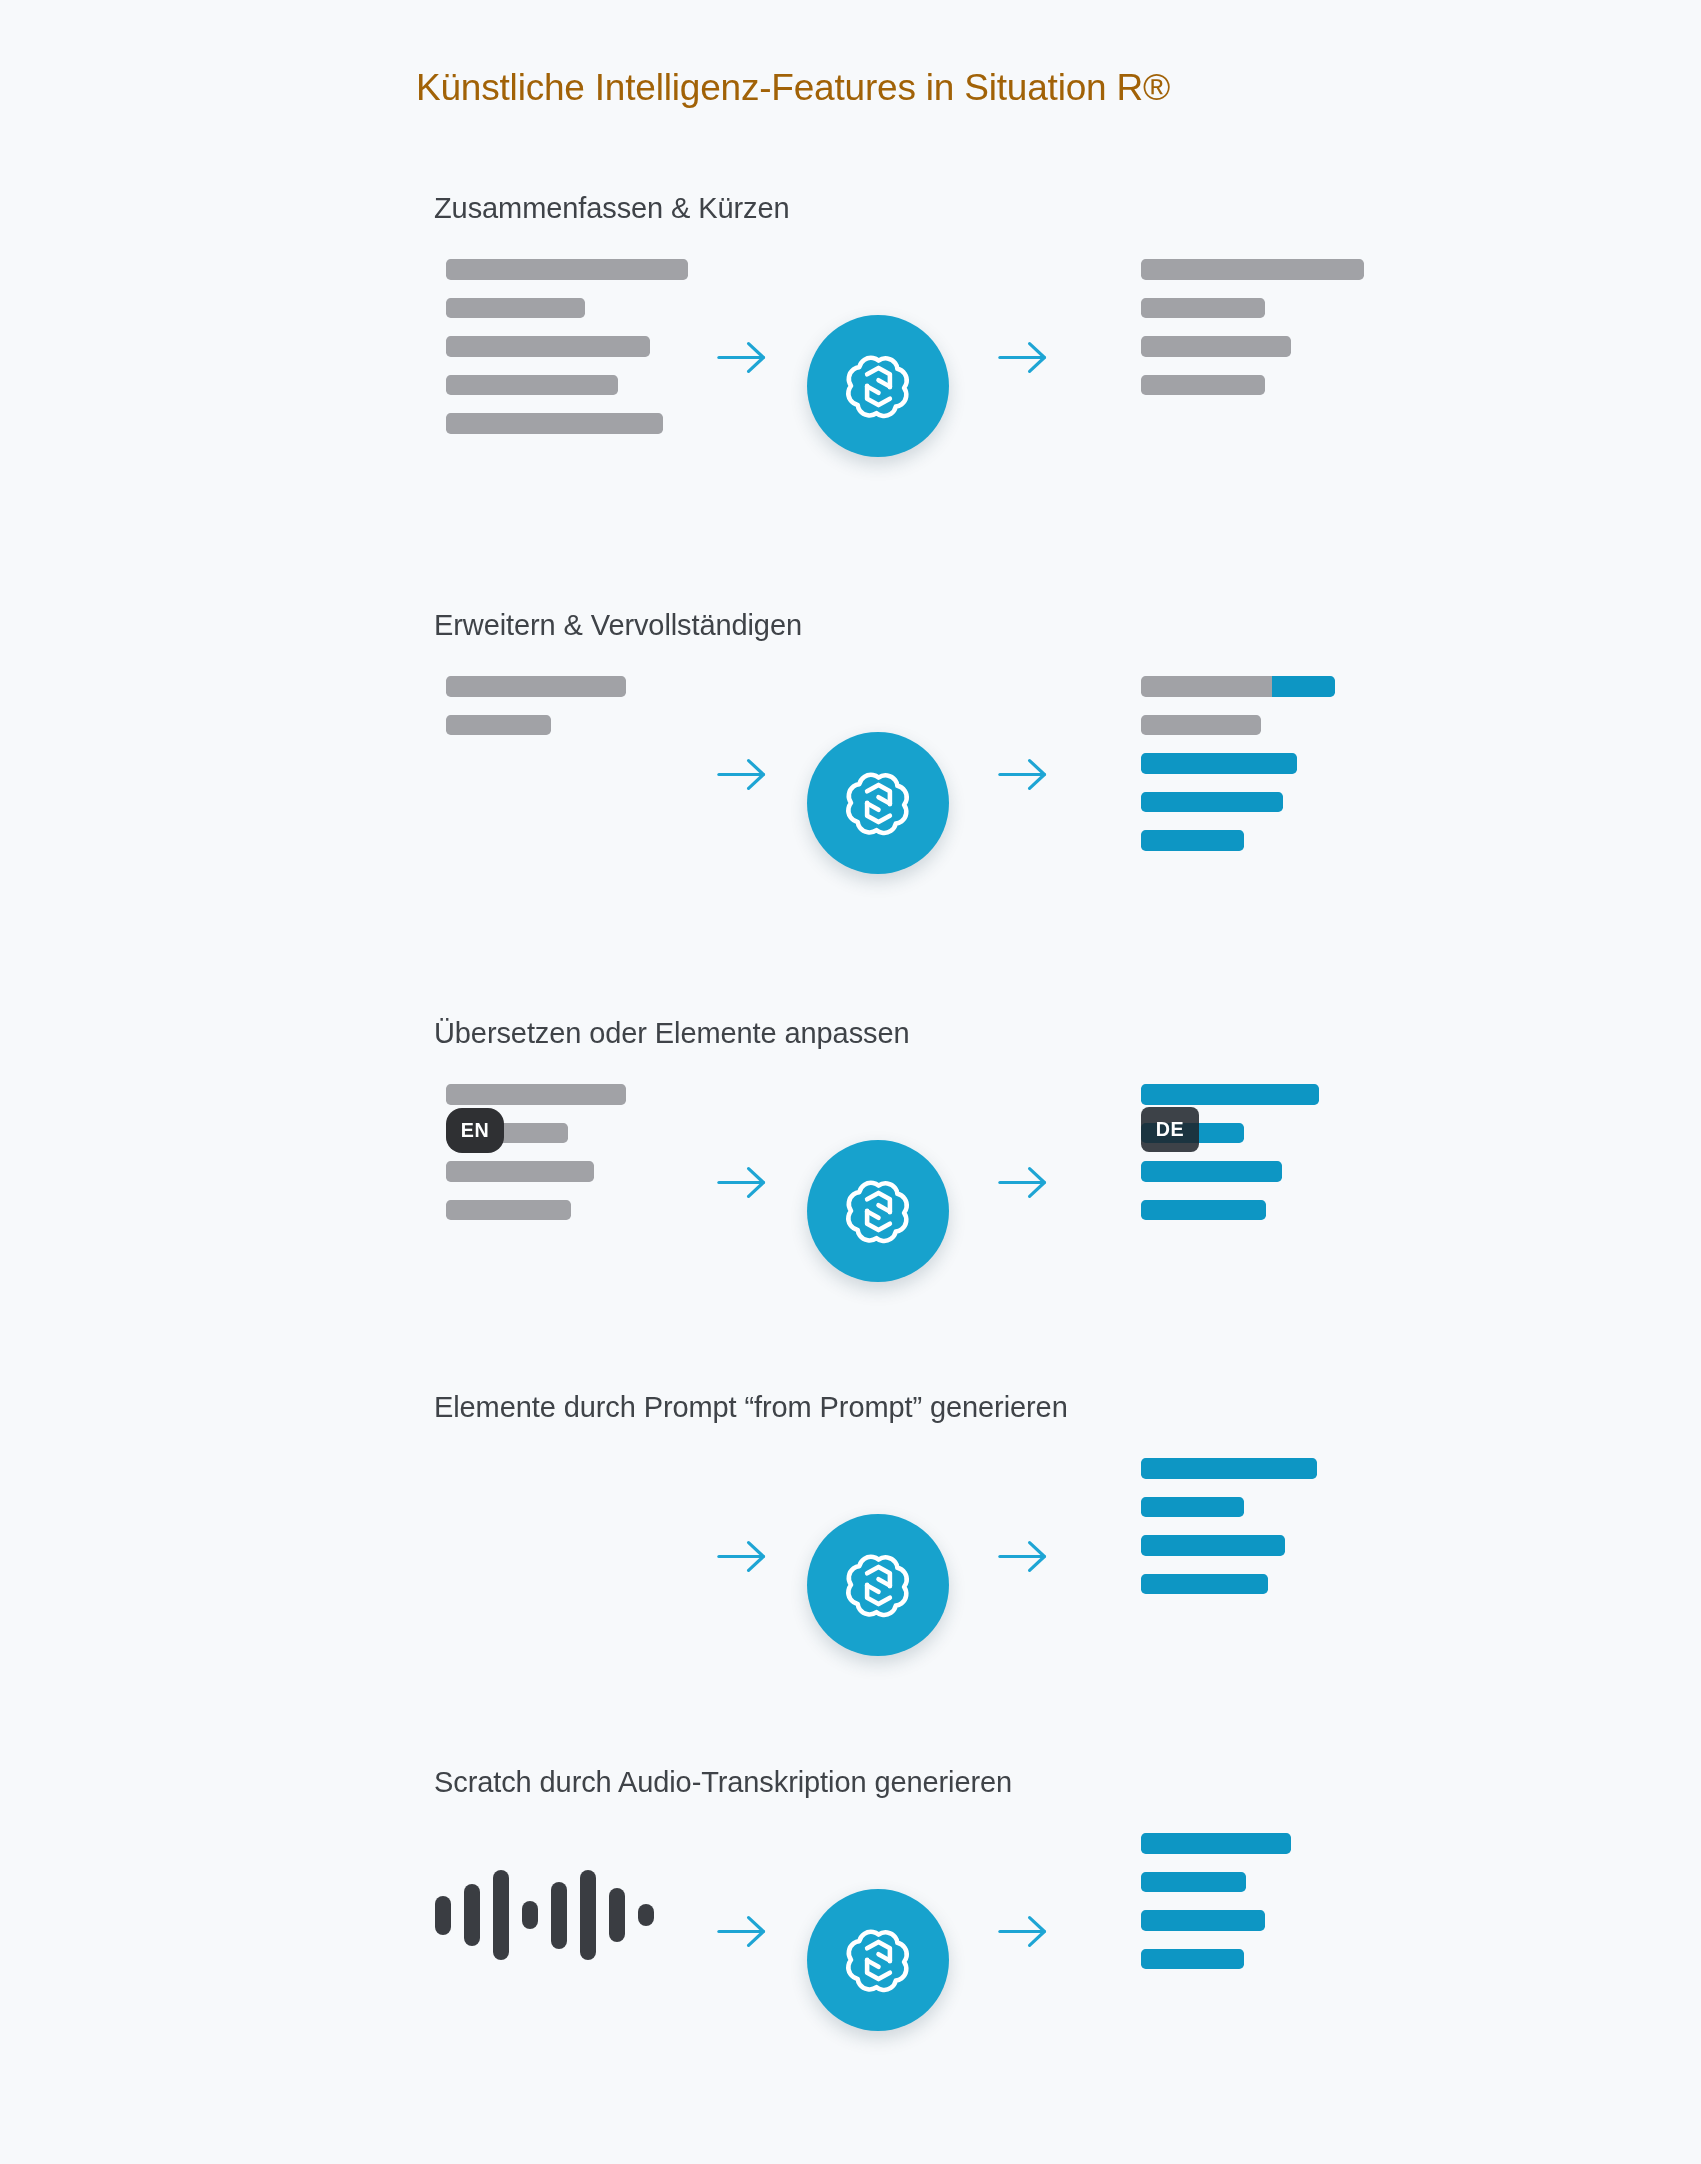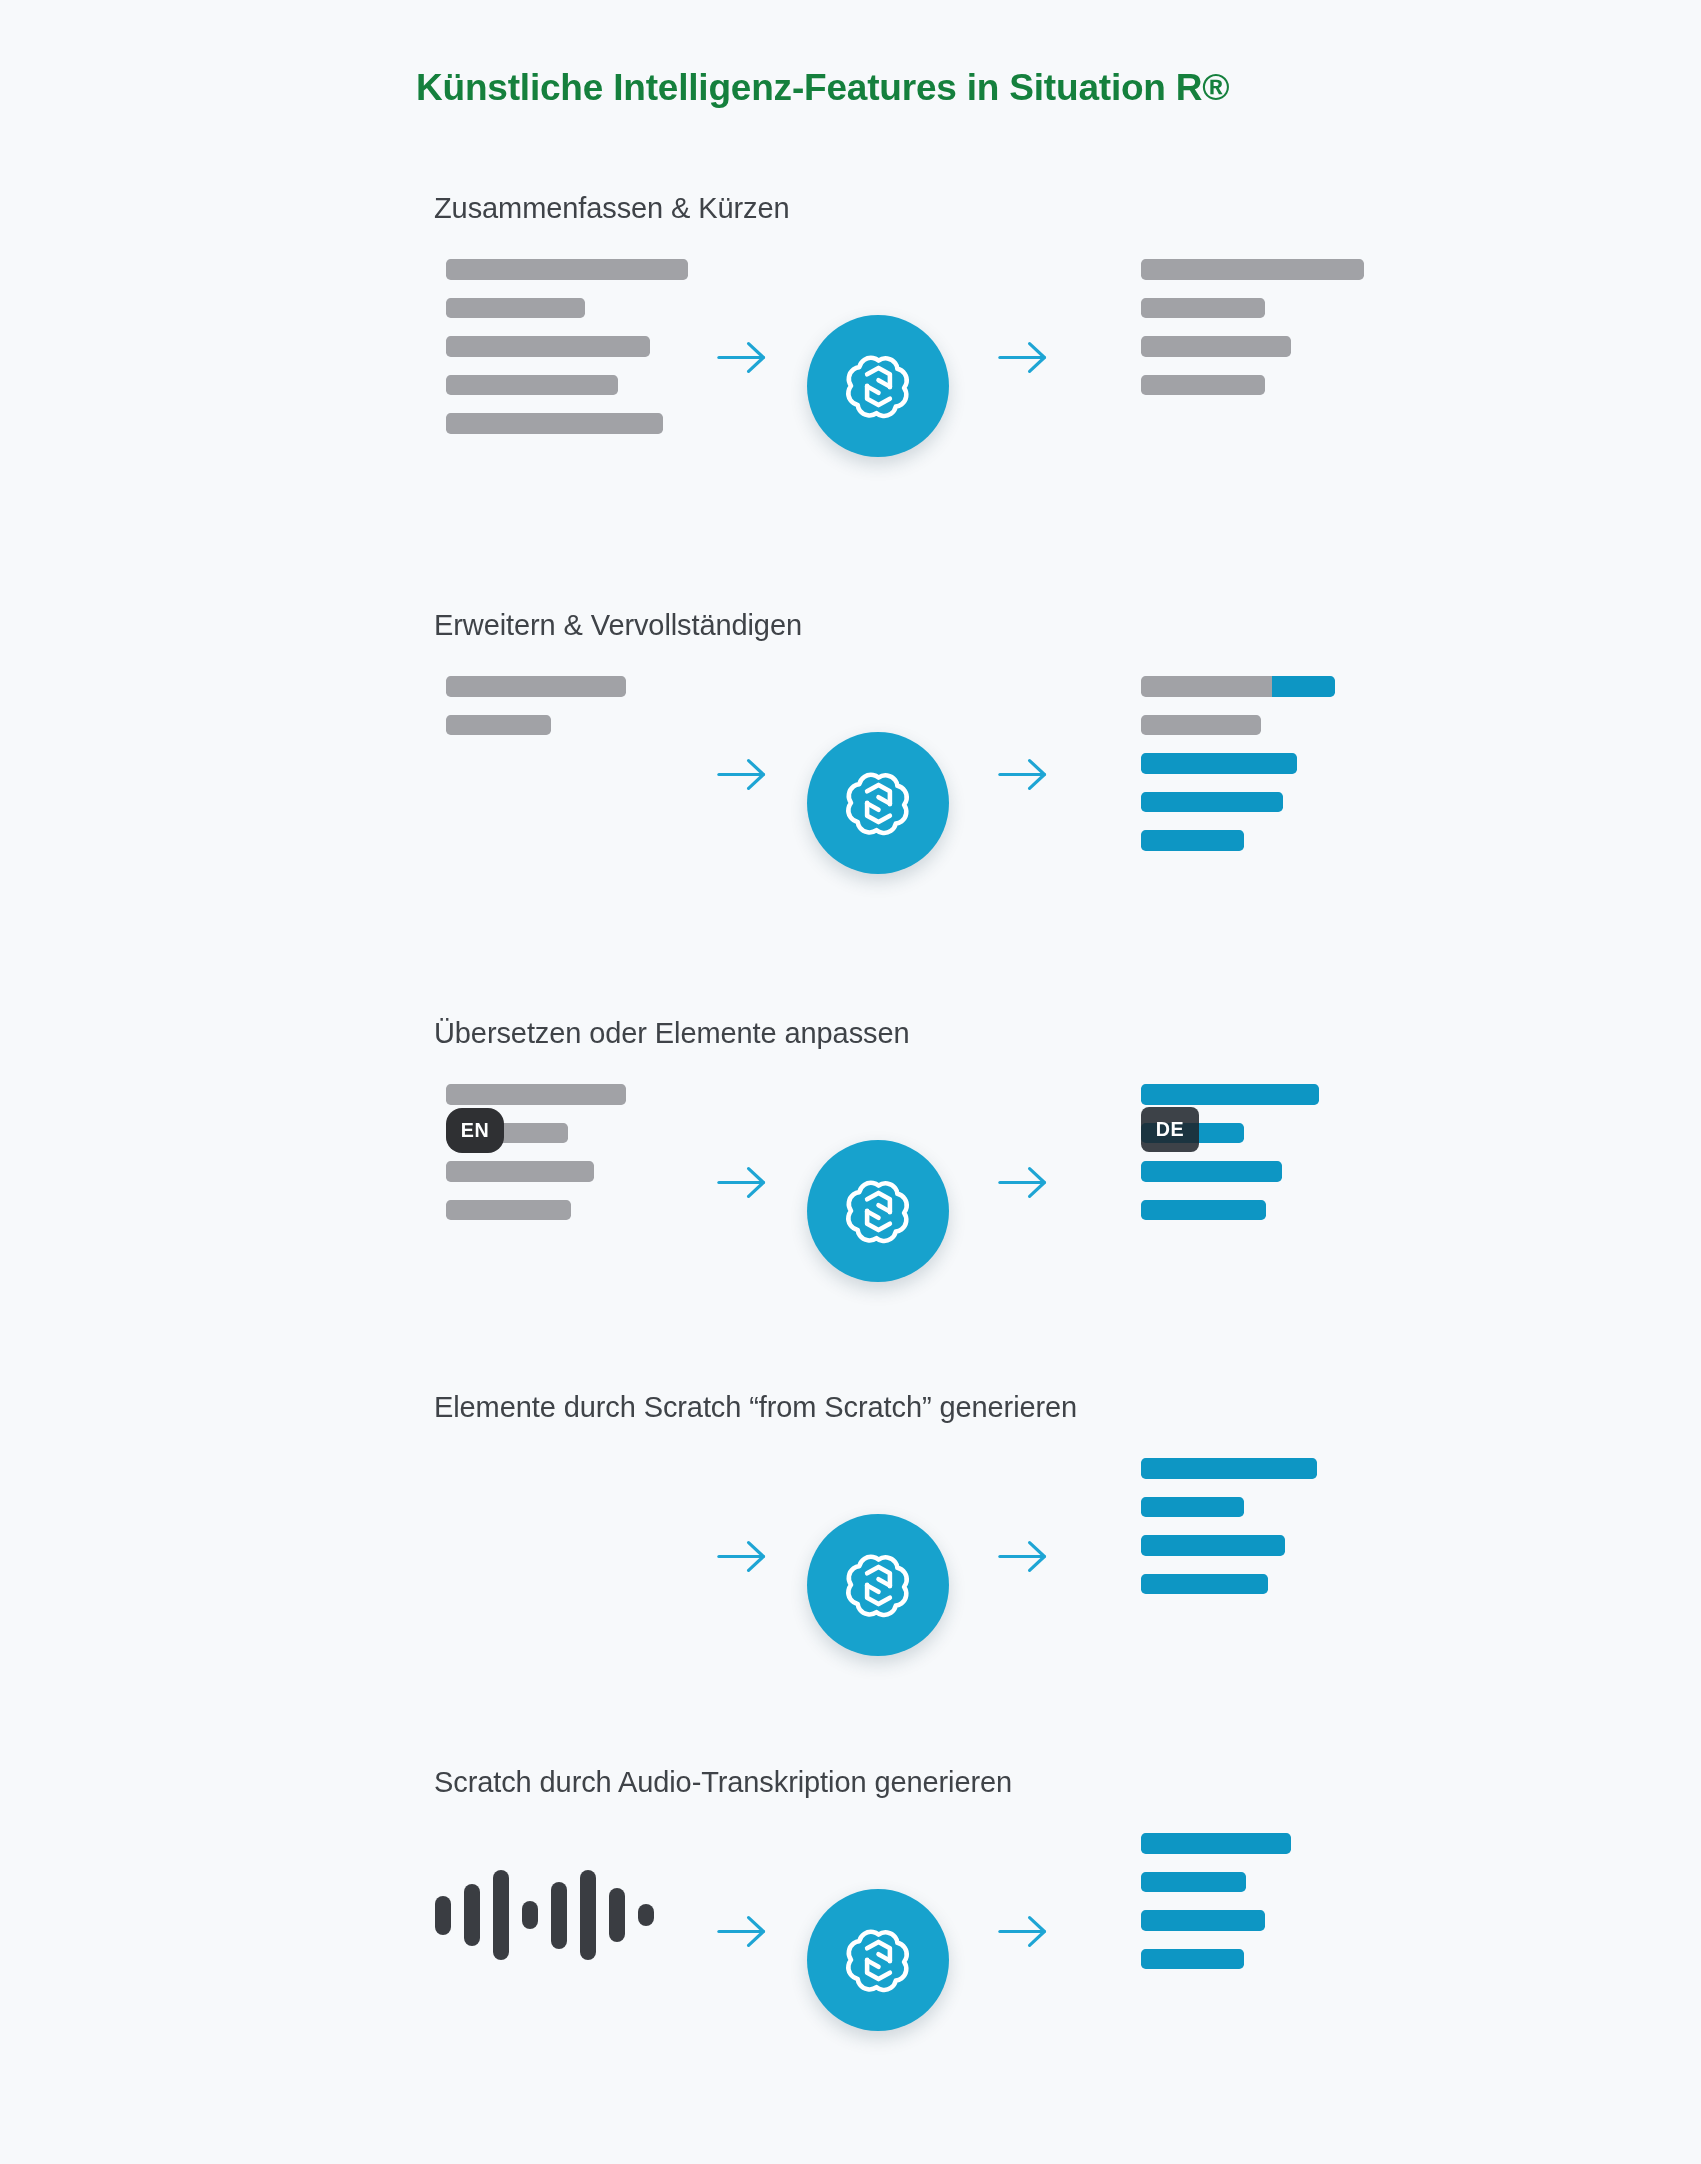--- a/index.html
+++ b/index.html
@@ -18,22 +18,22 @@
     height: 2164px;
     background: #f7f9fb;
   }
 
   
   .page-title {
     position: absolute;
     left: 416px;
     top: 67px;
     font-size: 37px;
-    font-weight: 700;
-    color: #15803d;
+    font-weight: 400;
+    color: #a16207;
     letter-spacing: -0.2px;
     white-space: nowrap;
   }
 
   
   .section { position: absolute; left: 0; width: 1701px; }
   .section-title {
     position: absolute;
     left: 434px;
     top: 0;
@@ -297,21 +297,21 @@
           <div class="bars bars-out">
             <div class="bar blue" style="width: 178px;"></div>
             <div class="bar blue" style="width: 103px;"></div>
             <div class="bar blue" style="width: 141px;"></div>
             <div class="bar blue" style="width: 125px;"></div>
           </div>
           <div class="lang-badge de">DE</div>
         </div>
       </div>
       <div class="section" style="top: 1391px;">
-        <div class="section-title">Elemente durch Scratch “from Scratch” generieren</div>
+        <div class="section-title">Elemente durch Prompt “from Prompt” generieren</div>
         <div class="flow">
           <div class="arrow arrow-left">
 <svg viewBox="0 0 56 42" aria-hidden="true">
   <g fill="none" stroke="#1ea5d4" stroke-width="3.4" stroke-linecap="round" stroke-linejoin="round">
     <line x1="2" y1="21" x2="50" y2="21"></line>
     <polyline points="34,6 50,21 34,36"></polyline>
   </g>
 </svg></div>
           <div class="ai-disc">
 <svg viewBox="0 0 64 64" aria-hidden="true">

